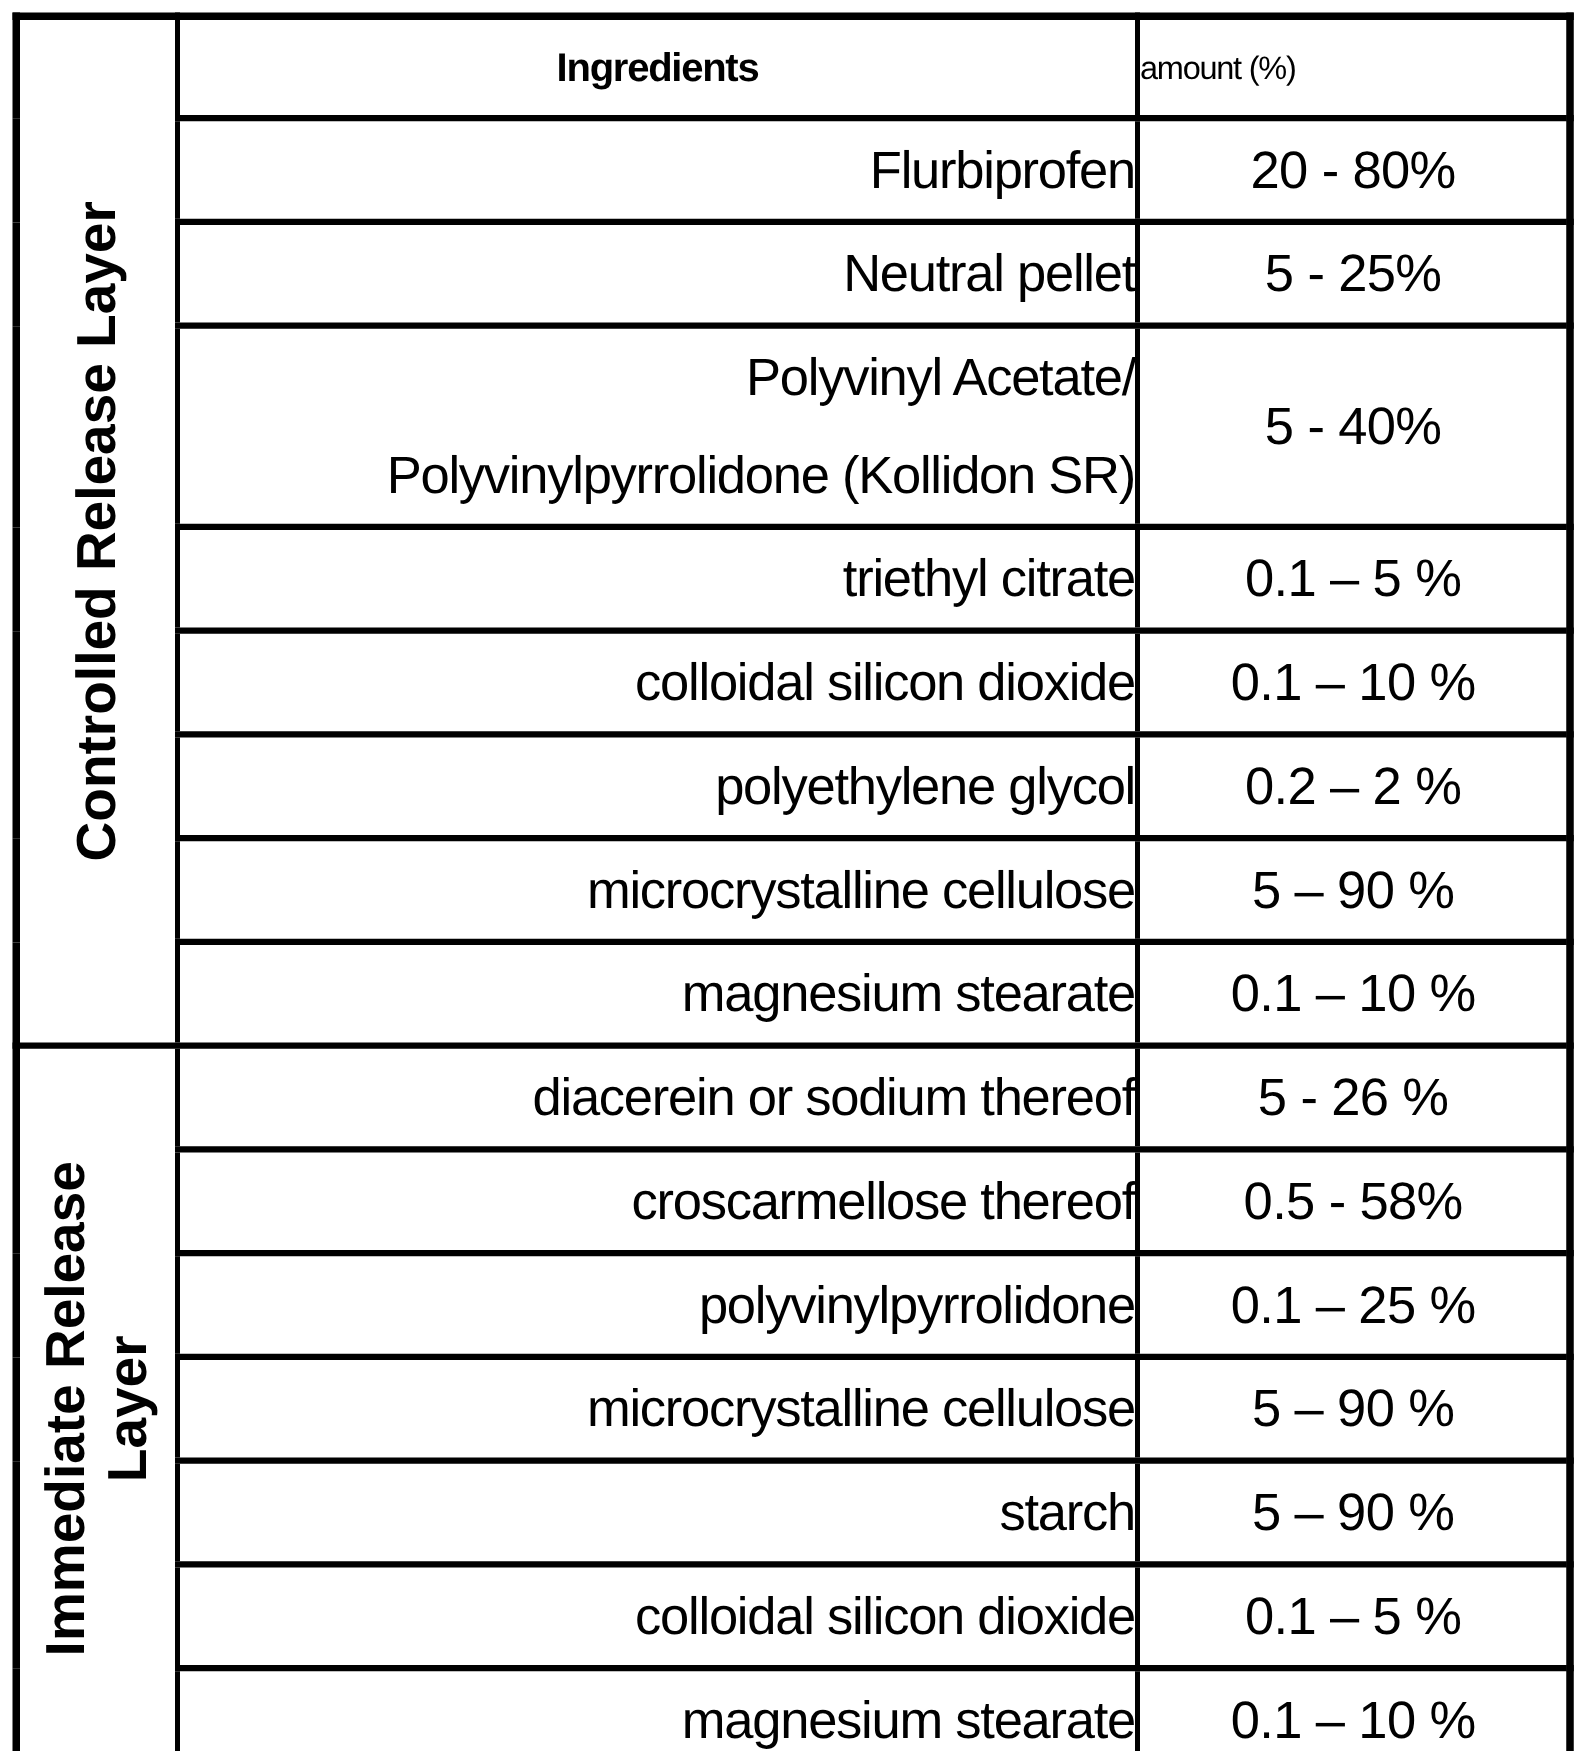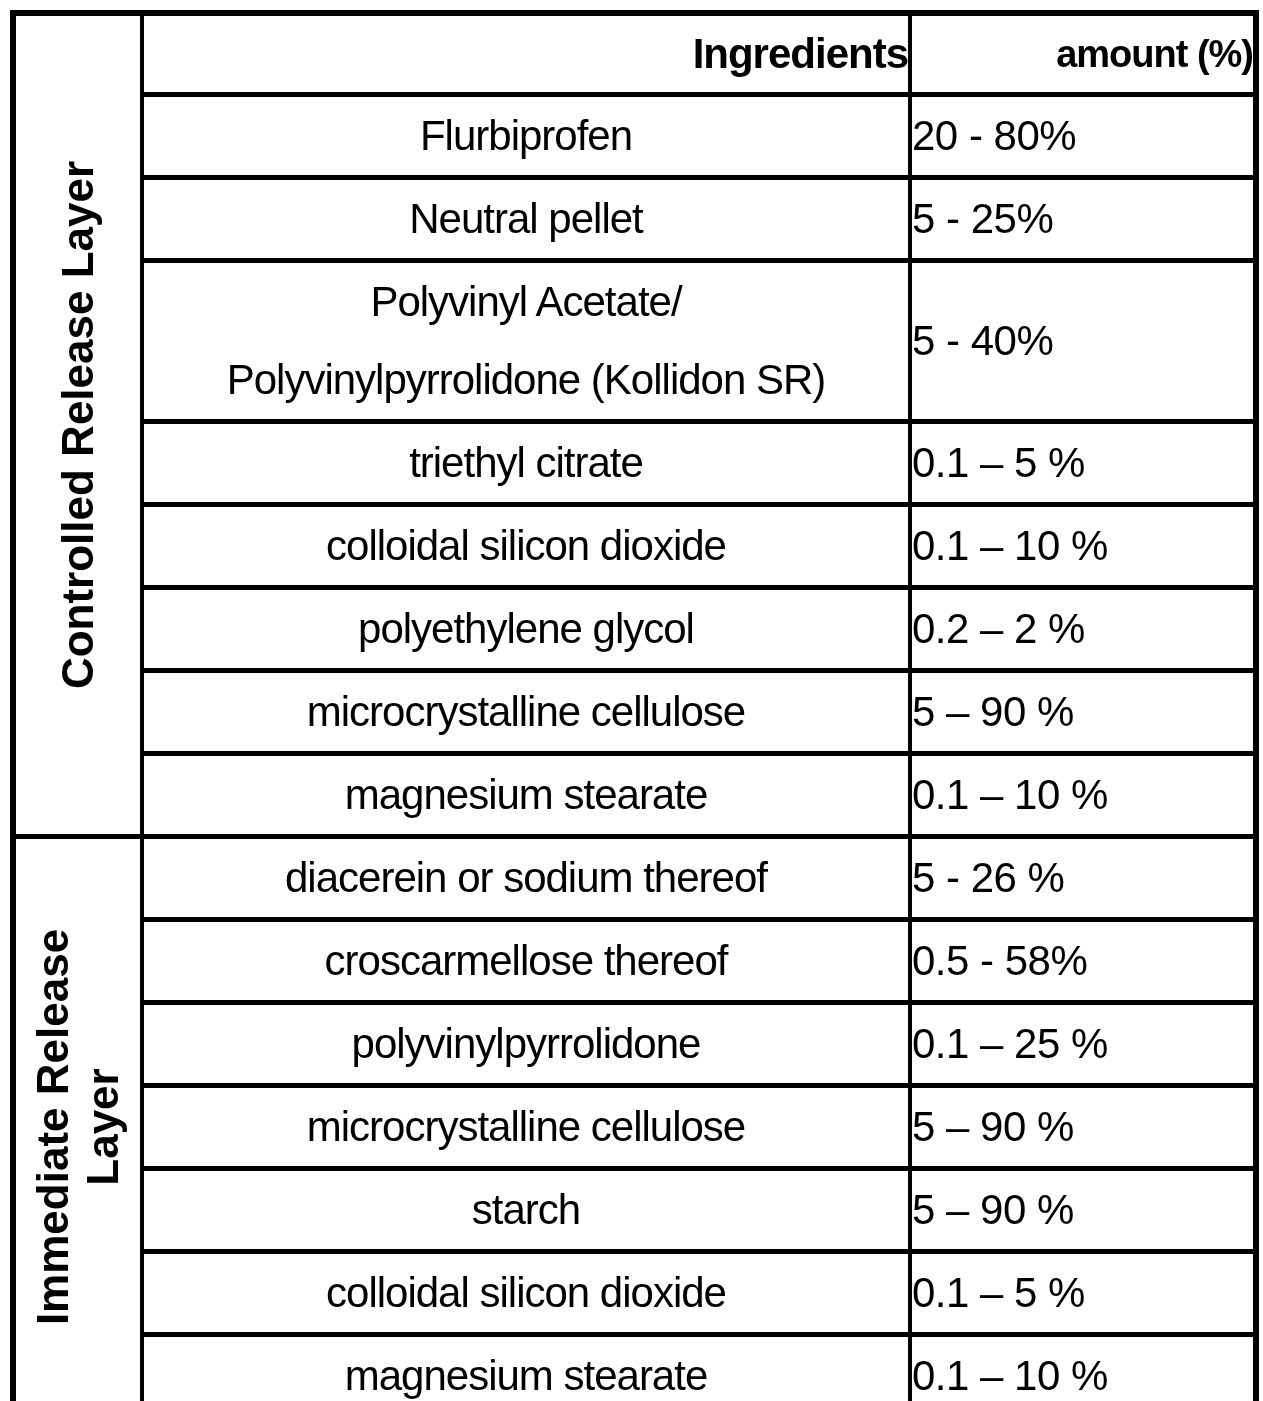--- a/index.html
+++ b/index.html
@@ -29,52 +29,52 @@
     border-width: 5px 4px;
     padding: 0;
     margin: 0;
     overflow: hidden;
   }
   tr.row { height: 81px; }
   tr.row-tall { height: 160px; }
 
   
   th.hdr-ing {
-    font-size: 42px;
+    font-size: 32px;
     font-weight: bold;
-    text-align: right;
+    text-align: center;
     vertical-align: middle;
     padding-left: 24px;
     letter-spacing: -1px;
     line-height: 76px;
   }
   th.hdr-amt {
-    font-size: 38px;
-    font-weight: bold;
-    text-align: right;
+    font-size: 26px;
+    font-weight: normal;
+    text-align: left;
     vertical-align: middle;
     letter-spacing: -1px;
     line-height: 76px;
   }
 
   
   td.ing {
     font-size: 42px;
     font-weight: normal;
-    text-align: center;
+    text-align: right;
     vertical-align: middle;
     padding-left: 24px;
     letter-spacing: -1px;
     line-height: 78px;
     white-space: pre-line;
   }
   td.amt {
     font-size: 42px;
     font-weight: normal;
-    text-align: left;
+    text-align: center;
     vertical-align: middle;
     letter-spacing: -0.5px;
     line-height: 78px;
     white-space: nowrap;
   }
 
   
   td.vlabel {
     position: relative;
     vertical-align: middle;

